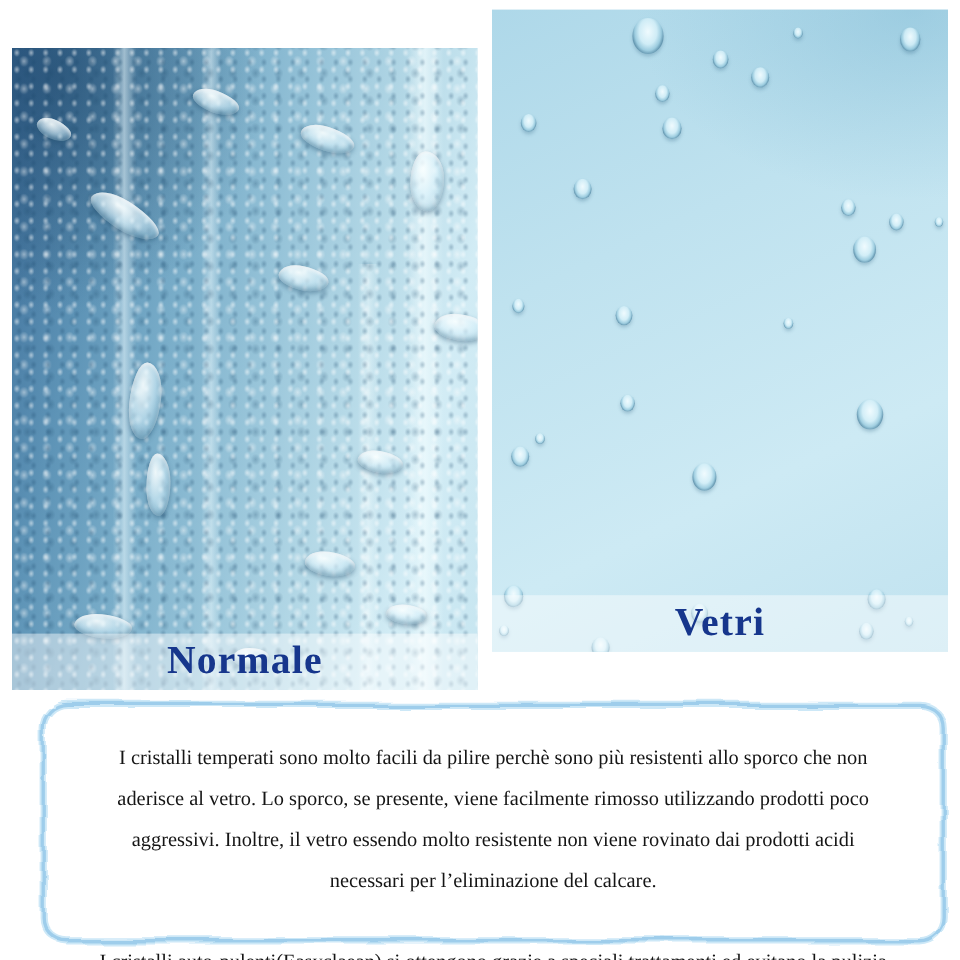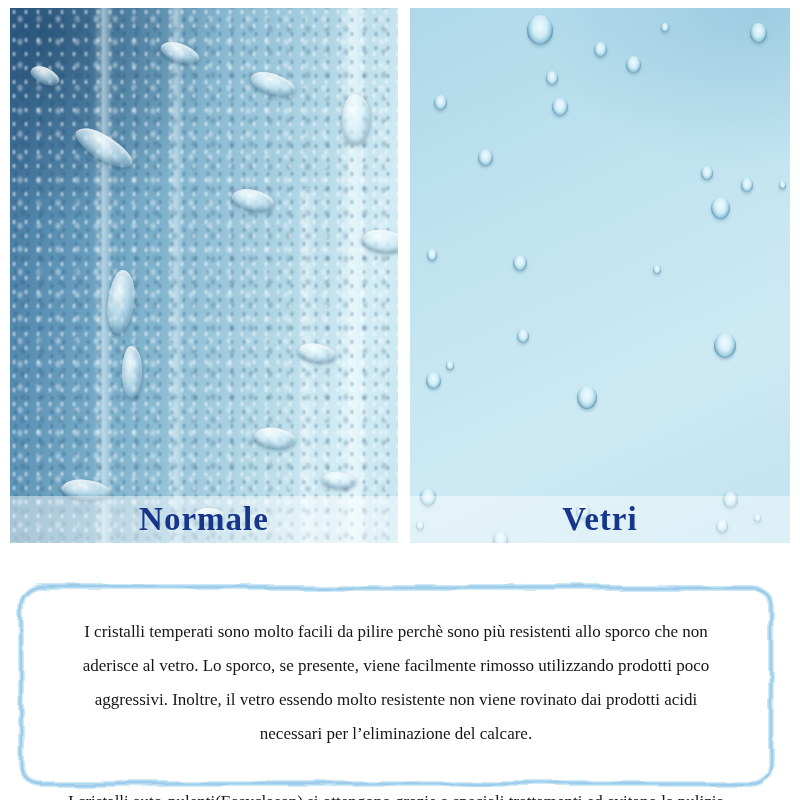--- a/index.html
+++ b/index.html
@@ -13,20 +13,21 @@
   .panel{position:absolute;top:8px;height:535px;overflow:hidden;}
   .panel-normal{
     left:10px;width:388px;
     background:
       linear-gradient(to right, rgba(255,255,255,0) 0%, rgba(237,251,255,.55) 48%, rgba(255,255,255,0) 100%) 84px 0/20px 100% no-repeat,
       linear-gradient(to right, rgba(255,255,255,0) 0%, rgba(237,251,255,.5) 50%, rgba(255,255,255,0) 100%) 158px 0/16px 100% no-repeat,
       linear-gradient(to right, rgba(255,255,255,0) 0%, rgba(242,253,255,.7) 50%, rgba(255,255,255,0) 100%) 328px 0/32px 100% no-repeat,
       linear-gradient(to right, rgba(255,255,255,0) 0%, rgba(242,253,255,.5) 50%, rgba(255,255,255,0) 100%) 288px 180px/18px 420px no-repeat,
       radial-gradient(240px 280px at 10% 4%, rgba(18,54,88,.5), rgba(18,54,88,0) 72%),
       linear-gradient(102deg,#3a6a96 0%,#5d93b6 20%,#79adc9 36%,#97c4d9 52%,#b5d9e7 68%,#d2ecf5 84%,#c6e5f0 100%);
+    margin-top: 32px;
   }
   .panel-normal::before{
     content:"";position:absolute;inset:0;pointer-events:none;
     background:
       radial-gradient(4px 5px at 4px 4px, rgba(255,255,255,.55), rgba(255,255,255,0) 70%) 0 0/12px 14px,
       radial-gradient(4px 5px at 4px 9px, rgba(25,70,105,.30), rgba(25,70,105,0) 70%) 2px 3px/12px 14px,
       radial-gradient(6px 7px at 7px 6px, rgba(255,255,255,.45), rgba(255,255,255,0) 70%) 3px 5px/19px 23px,
       radial-gradient(6px 7px at 7px 12px, rgba(25,70,105,.26), rgba(25,70,105,0) 70%) 6px 9px/19px 23px;
   }
   .panel-nano{
@@ -61,21 +62,21 @@
   }
 
   
   .main-title{
     position:absolute;top:541px;left:0;width:800px;margin:0;text-align:center;
     font-weight:bold;font-size:28px;line-height:38px;color:#333333;
     font-family:"Liberation Serif", serif;
   }
 
   
-  .desc-box{position:absolute;left:11px;top:579px;width:770px;height:214px;text-decoration:underline;}
+  .desc-box{position:absolute;left:26px;top:579px;width:770px;height:214px;text-decoration:underline;}
   .box-border-svg{position:absolute;left:0;top:0;}
   .desc-text{
     position:absolute;left:22px;right:22px;top:2px;margin:0;text-align:center;
     font-size:17px;line-height:34px;color:#151515;white-space:pre-line;
     font-family:"Liberation Serif", serif;
   }
   .desc-text p{margin:0;}
 </style>
 </head>
 <body>

